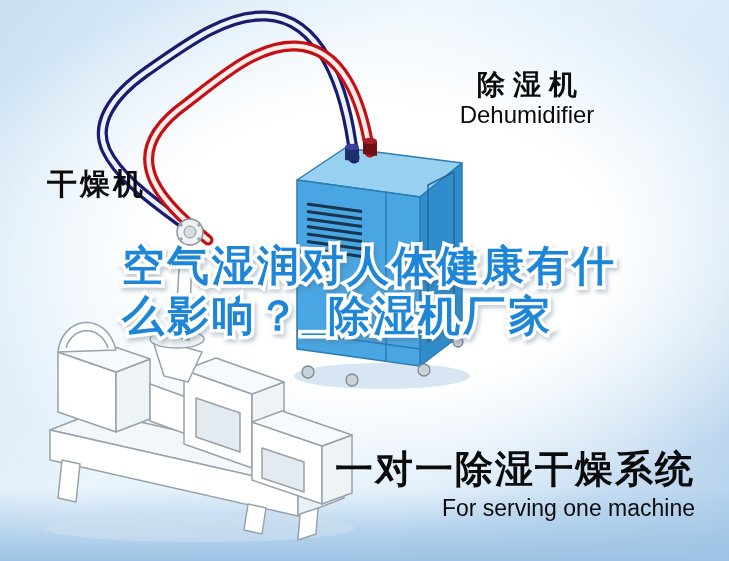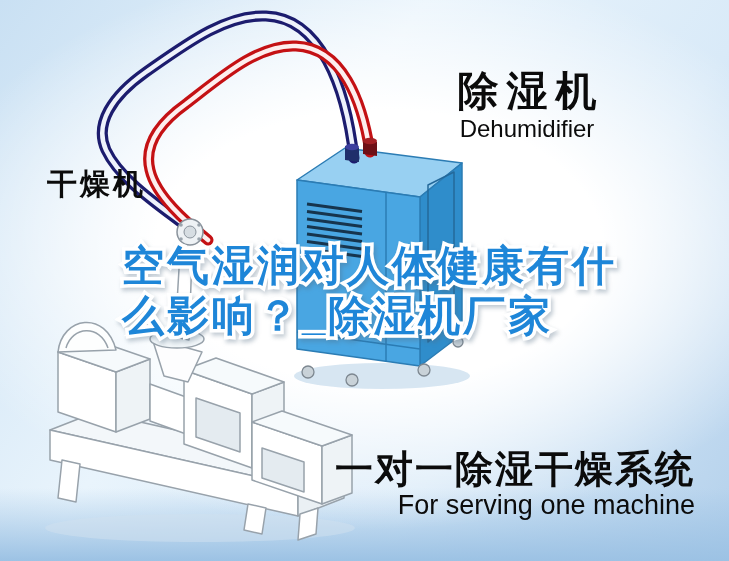--- a/index.html
+++ b/index.html
@@ -12,30 +12,30 @@
       linear-gradient(125deg, #c9e0f3 0%, #e9f4fc 38%, #d9eaf8 68%, #b3d0eb 100%);
   }
   svg.scene{position:absolute;left:0;top:0;}
 
   
   .lbl{position:absolute;color:#0b0b0b;}
   .lbl .cn{font-weight:bold;line-height:1.05;}
   .lbl .en{font-family:Liberation Sans, sans-serif;line-height:1.15;}
 
   .lbl-dehu{left:442px;top:70px;width:170px;text-align:center;}
-  .lbl-dehu .cn{font-size:41px;letter-spacing:8px;text-indent:8px;}
+  .lbl-dehu .cn{font-size:28px;letter-spacing:8px;text-indent:8px;}
   .lbl-dehu .en{font-size:24px;margin-top:2px;}
 
   .lbl-dryer{left:40px;top:168px;width:110px;text-align:center;}
   .lbl-dryer .cn{font-size:30px;letter-spacing:3px;text-indent:3px;}
   .lbl-dryer .en{font-size:21px;margin-top:2px;}
 
   .lbl-system{right:34px;top:450px;text-align:right;}
   .lbl-system .cn{font-size:38px;letter-spacing:2px;}
-  .lbl-system .en{font-size:27px;}
+  .lbl-system .en{font-size:23px;margin-top:5px;}
 
   
   .headline{
     position:absolute;left:122px;top:238px;width:580px;
     font-weight:bold;font-size:42px;letter-spacing:3px;
     filter:drop-shadow(2px 3px 2px rgba(80,105,130,.35));
   }
   .headline .line{position:relative;height:50px;white-space:nowrap;}
   .headline .halo{
     position:absolute;left:0;top:0;color:#ffffff;

